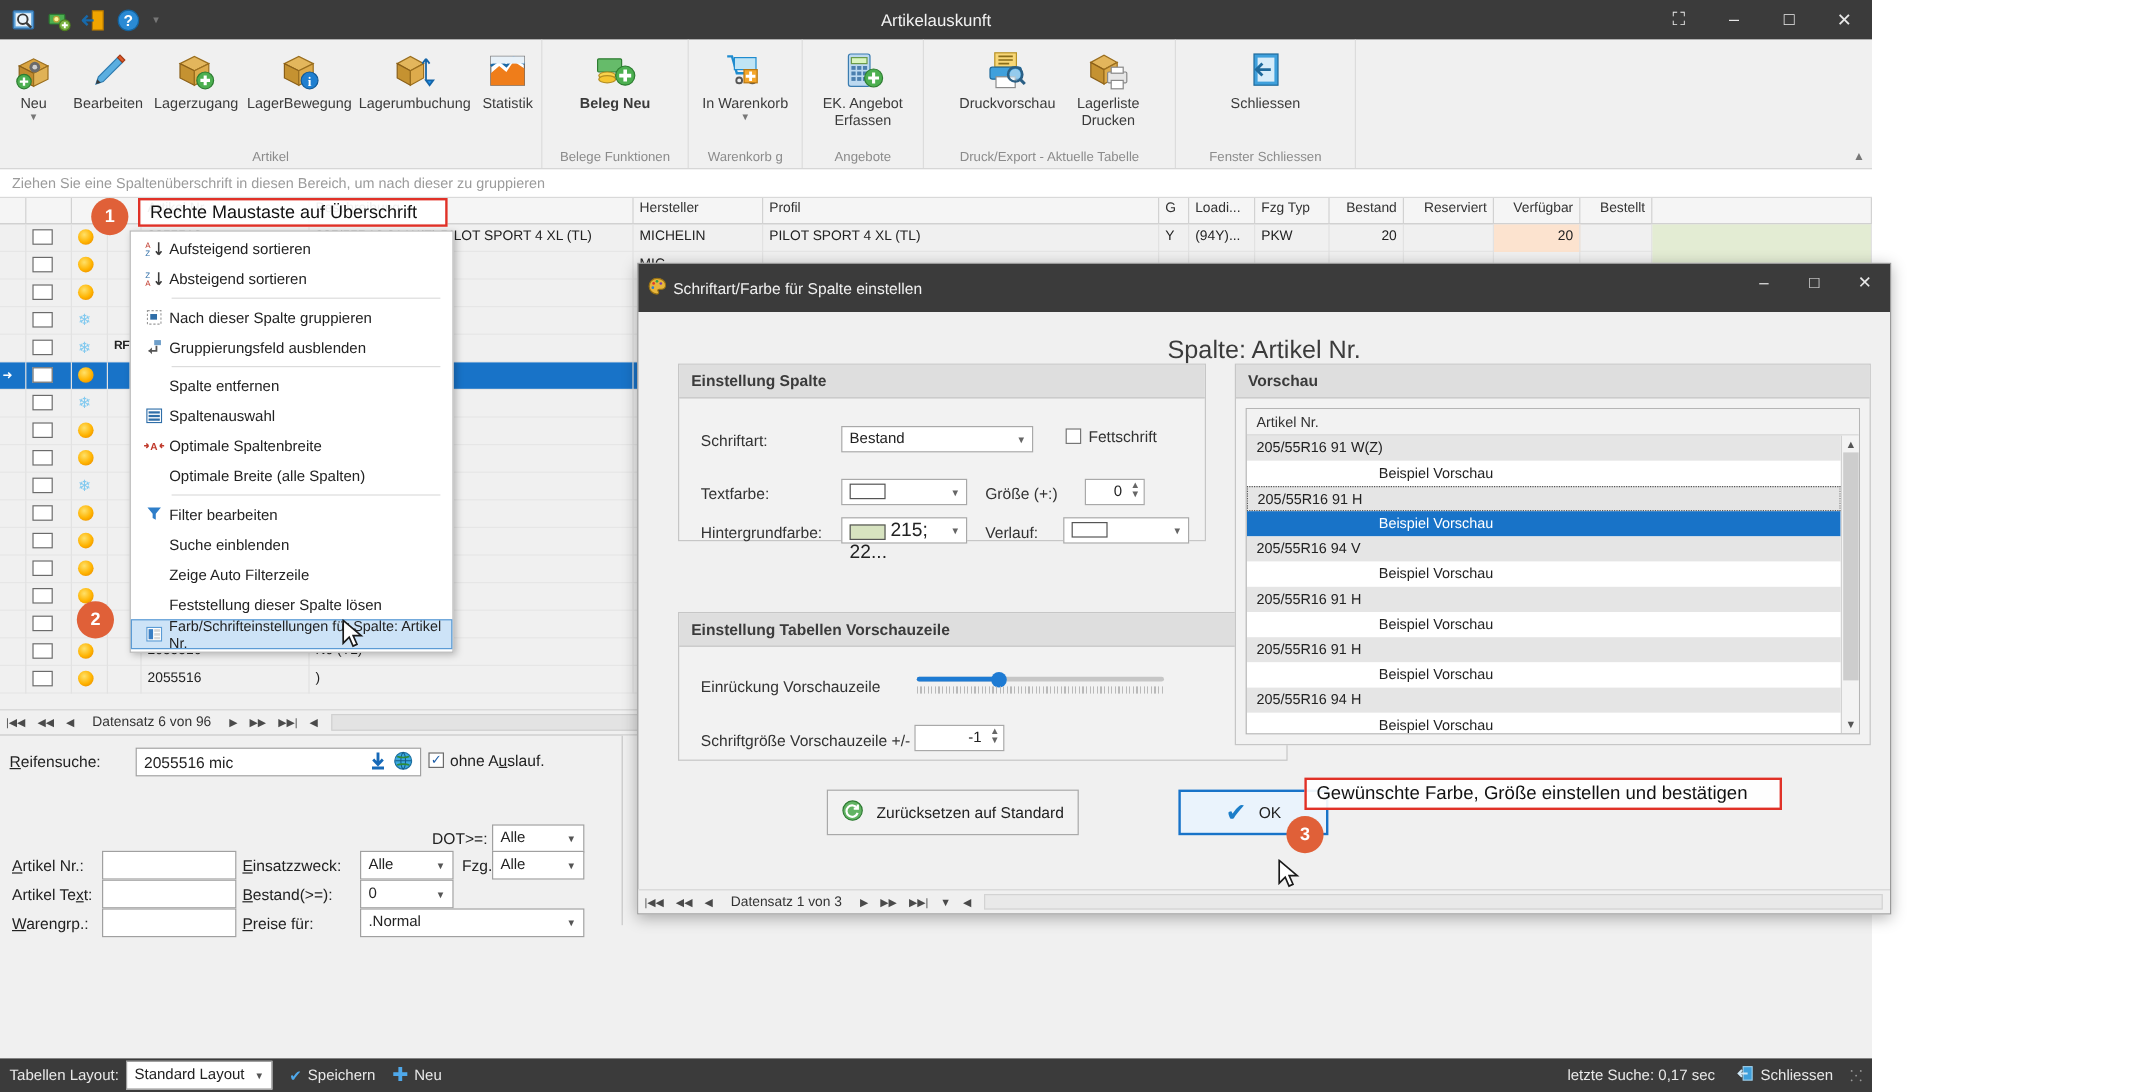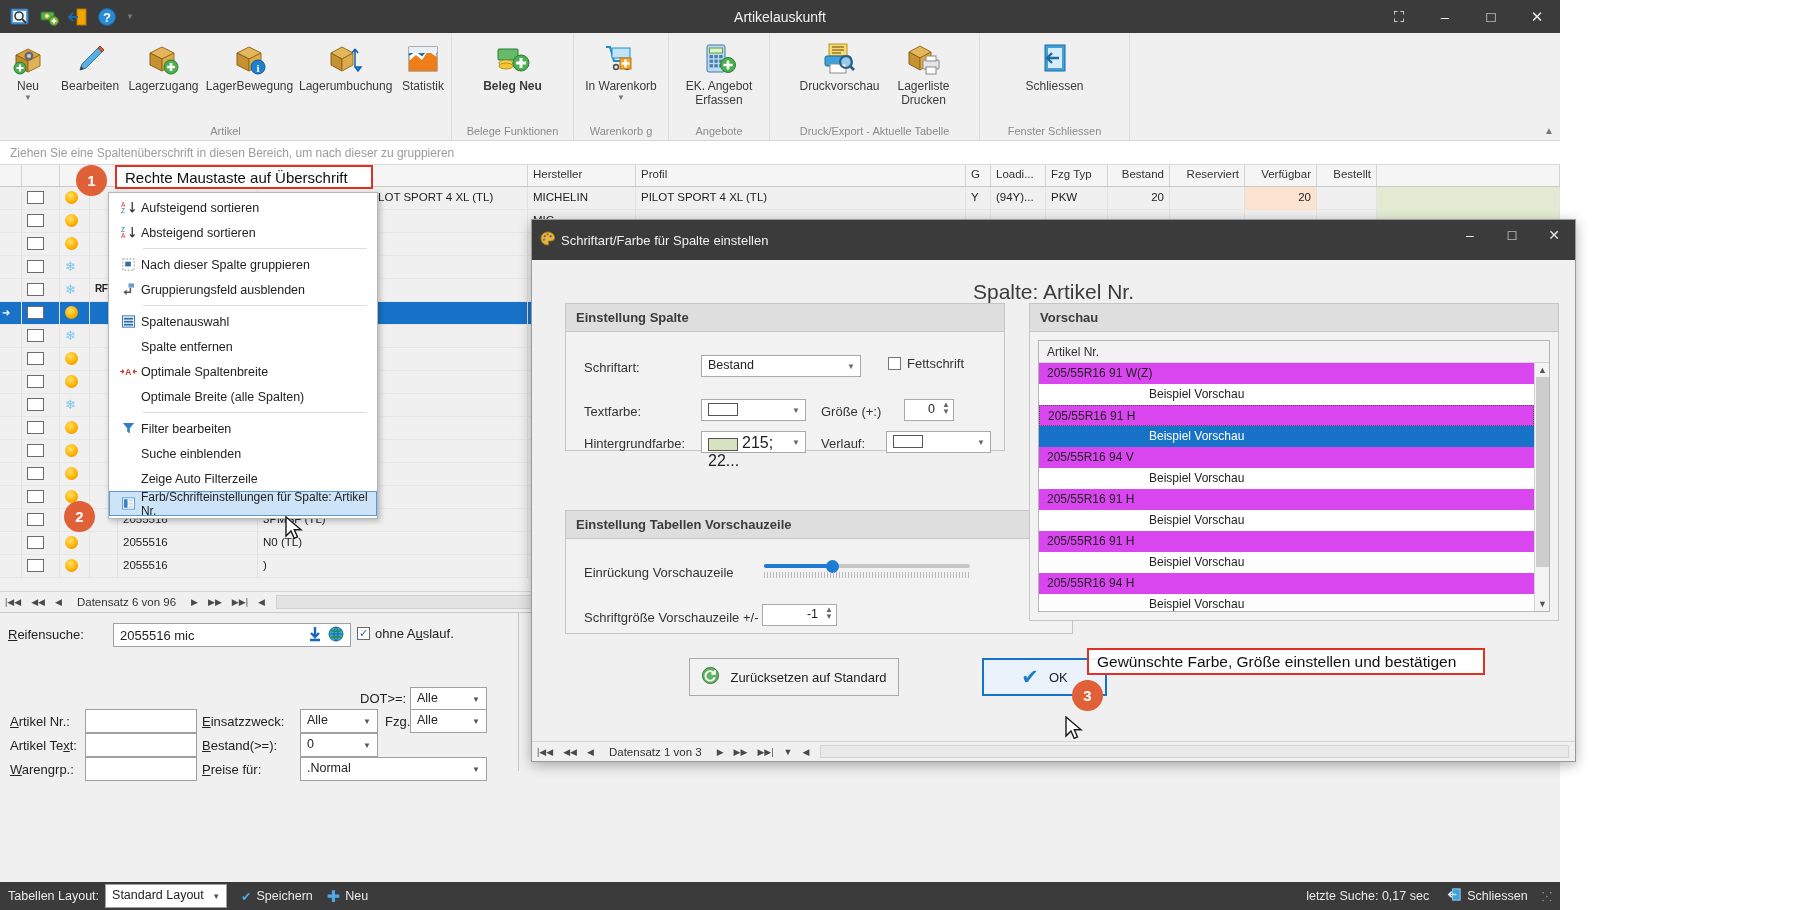--- a/index.html
+++ b/index.html
@@ -92,21 +92,21 @@
   .ddn { background:#fff; border:1px solid #a9a9a9; height:22px; position:relative; font-size:12.5px; padding:2px 6px; }
   .ddn .arw { position:absolute; right:5px; top:6px; font-size:8px; color:#666; }
   .swatch { width:30px; height:13px; border:1px solid #555; display:inline-block; vertical-align:middle; }
   .spin { background:#fff; border:1px solid #a9a9a9; height:22px; position:relative; font-size:12.5px; text-align:right; padding:2px 18px 2px 4px; }
   .spin .sp { position:absolute; right:3px; top:1px; display:flex; flex-direction:column; line-height:7px; font-size:8px; color:#666; }
 
   
   .pv-wrap { position:absolute; background:#fff; border:1px solid #b5b5b5; overflow:hidden; }
   .pv-head { height:22px; background:#f2f2f2; border-bottom:1px solid #cfcfcf; font-size:12px; padding:4px 0 0 8px; color:#333; }
   .pv-row { height:21px; font-size:12px; padding:3px 0 0 8px; }
-  .pv-row.grp { background:#d946ef; }
+  .pv-row.grp { background:#e5e5e5; }
   .pv-row.sub { background:#fff; padding-left:110px; }
   .pv-row.sub.sel { background:#1873c8; color:#fff; }
   .pv-row.focus { border:1px dotted #555; }
   .pv-scroll { position:absolute; right:0; top:22px; width:15px; bottom:0; background:#f3f3f3; border-left:1px solid #d2d2d2; }
   .pv-thumb { position:absolute; left:1px; width:13px; background:#cdcdcd; }
 
   
   .sld { position:relative; height:14px; }
   .sld .track { position:absolute; left:0; right:0; top:5px; height:4px; background:#c6c6c6; border-radius:2px; }
   .sld .fill { position:absolute; left:0; top:5px; height:4px; background:#1e7bd3; border-radius:2px; }
@@ -836,35 +836,35 @@
           <svg width="15" height="15" viewBox="0 0 16 16">
             <rect x="8" y="1.5" width="6" height="4.5" fill="#6f9fc9"></rect>
             <path d="M3 11h7V6.5" fill="none" stroke="#555" stroke-width="1.6"></path>
             <path d="M3 11l3-3v6z" fill="#555"></path>
           </svg>
         </span>
         <span>Gruppierungsfeld ausblenden</span>
       </div>
       <div class="ctxsep"></div>
       <div class="ctxitem">
+        <span class="cic"></span>
+        <span>Spalte entfernen</span>
+      </div>
+      <div class="ctxitem">
         <span class="cic">
           <svg width="15" height="15" viewBox="0 0 16 16">
             <rect x="1.5" y="2" width="13" height="12" fill="#fff" stroke="#2f6ea8"></rect>
             <rect x="3" y="4" width="10" height="2" fill="#2f6ea8"></rect>
             <rect x="3" y="7.2" width="10" height="2" fill="#2f6ea8"></rect>
             <rect x="3" y="10.4" width="10" height="2" fill="#2f6ea8"></rect>
           </svg>
         </span>
         <span>Spaltenauswahl</span>
       </div>
       <div class="ctxitem">
-        <span class="cic"></span>
-        <span>Spalte entfernen</span>
-      </div>
-      <div class="ctxitem">
         <span class="cic">
           <svg width="17" height="15" viewBox="0 0 18 16">
             <text x="5.5" y="12" font-size="9" font-weight="bold" fill="#c0392b" font-family="Liberation Sans">A</text>
             <path d="M0 8h4M4 8l-2-2M4 8l-2 2M18 8h-4M14 8l2-2M14 8l2 2" stroke="#c0392b" stroke-width="1.3" fill="none"></path>
           </svg>
         </span>
         <span>Optimale Spaltenbreite</span>
       </div>
       <div class="ctxitem">
         <span class="cic"></span>
@@ -879,20 +879,24 @@
         </span>
         <span>Filter bearbeiten</span>
       </div>
       <div class="ctxitem">
         <span class="cic"></span>
         <span>Suche einblenden</span>
       </div>
       <div class="ctxitem">
         <span class="cic"></span>
         <span>Zeige Auto Filterzeile</span>
+      </div>
+      <div class="ctxitem">
+        <span class="cic"></span>
+        <span>Feststellung dieser Spalte lösen</span>
       </div>
       <div class="ctxitem hl">
         <span class="cic">
           <svg width="15" height="15" viewBox="0 0 16 16">
             <rect x="1.5" y="2" width="13" height="12" fill="#fff" stroke="#5b9bd5"></rect>
             <rect x="3" y="3.5" width="4" height="9" fill="#3b7fc4"></rect>
             <rect x="8" y="3.5" width="5.2" height="2.4" fill="#d9d9d9"></rect>
             <rect x="8" y="7" width="5.2" height="2.4" fill="#d9d9d9"></rect>
             <rect x="8" y="10.4" width="5.2" height="2.1" fill="#d9d9d9"></rect>
           </svg>

